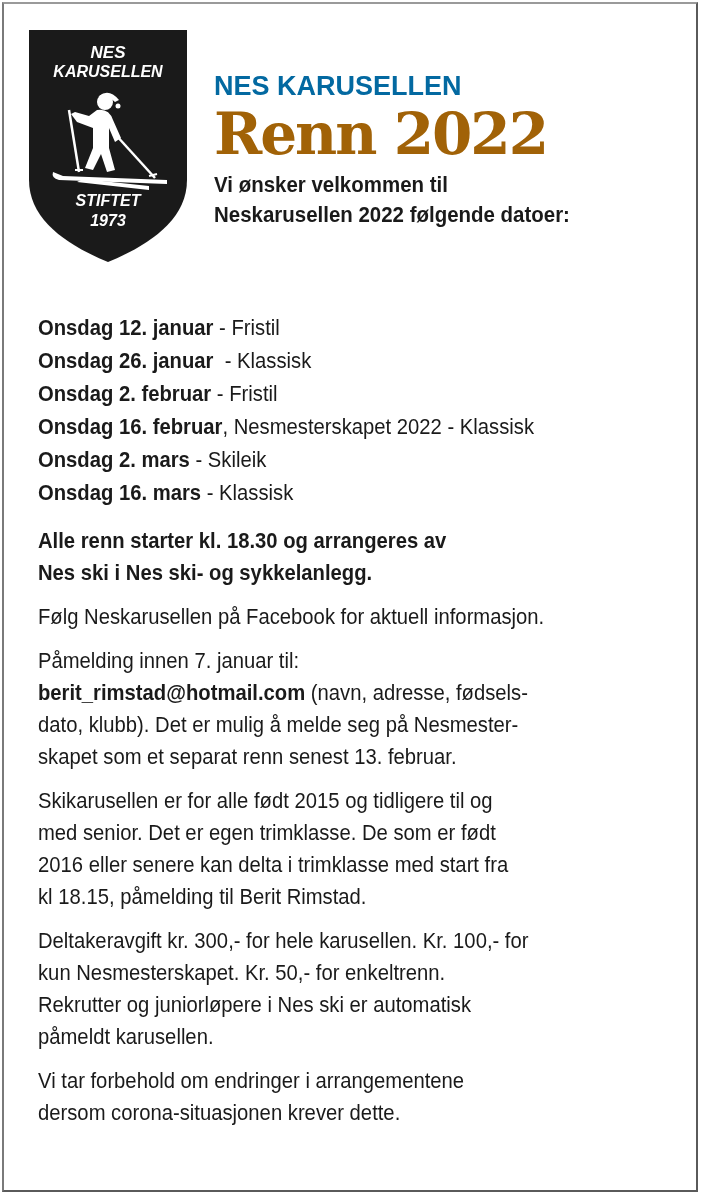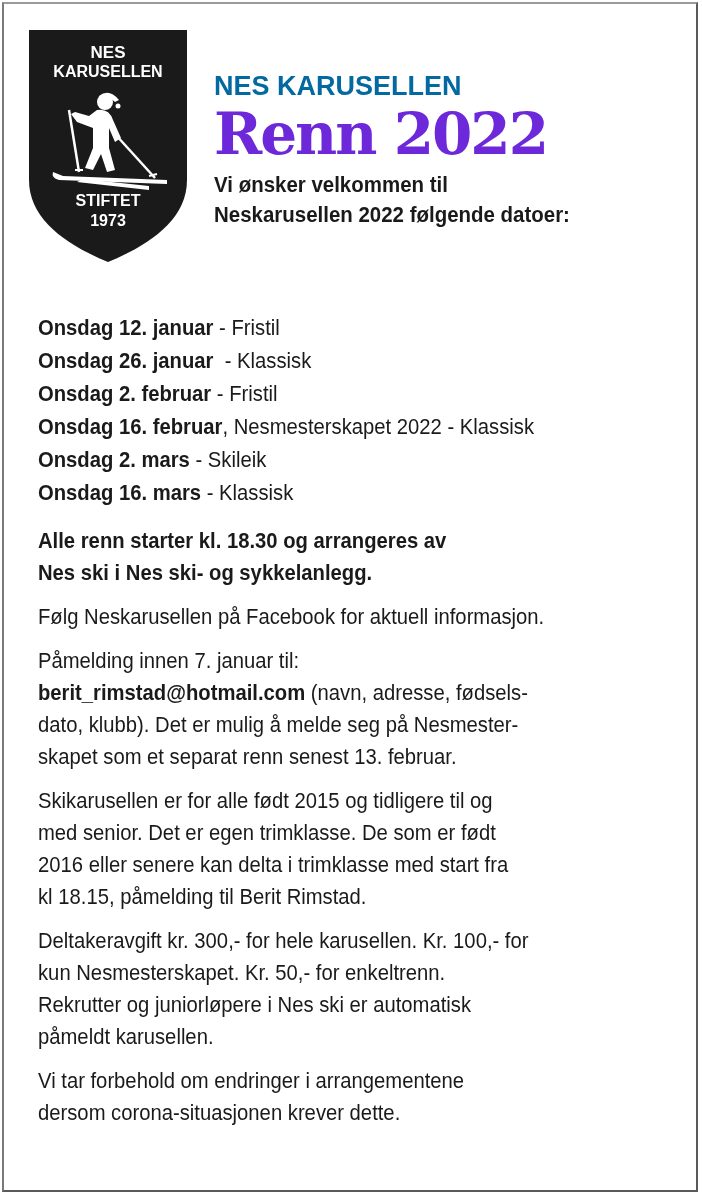--- a/index.html
+++ b/index.html
@@ -2,29 +2,29 @@
 <html><head>
   <meta charset="utf-8">
   <style>
     html, body { margin: 0; padding: 0; background: #ffffff; }
     body { width: 702px; height: 1196px; position: relative; overflow: hidden; }
     .frame {
       position: absolute; left: 2px; top: 2px; width: 696px; height: 1190px;
       border: 2px solid #5a5a5a; border-top-color: #9a9a9a; border-left-color: #7a7a7a;
       box-sizing: border-box; background: #fff;
     }
-    .logo { position: absolute; left: 29px; top: 30px; width: 158px; height: 232px; }
+    .logo { position: absolute; left: 29px; top: 30px; width: 158px; height: 232px; font-style: italic; }
     .header { position: absolute; left: 214px; top: 70px; }
     .kicker {
       font-family: Liberation Sans, sans-serif; font-weight: 700;
       font-size: 27px; color: #0369a1; letter-spacing: 0px; line-height: 32px;
     }
     .title {
       font-family: "DejaVu Serif", serif; font-weight: 700;
-      font-size: 58px; color: #6d28d9; line-height: 60px; letter-spacing: -2px;
+      font-size: 58px; color: #a16207; line-height: 60px; letter-spacing: -2px;
       margin-top: 2px;
     }
     .intro {
       font-family: "Liberation Sans", sans-serif; font-weight: 700;
       font-size: 22px; color: #1a1a1a; line-height: 30px; margin-top: 6px;
       transform: scaleX(0.93); transform-origin: left;
       white-space: nowrap;
     }
     .body-text {
       position: absolute; left: 38px; top: 283px; width: 650px;

